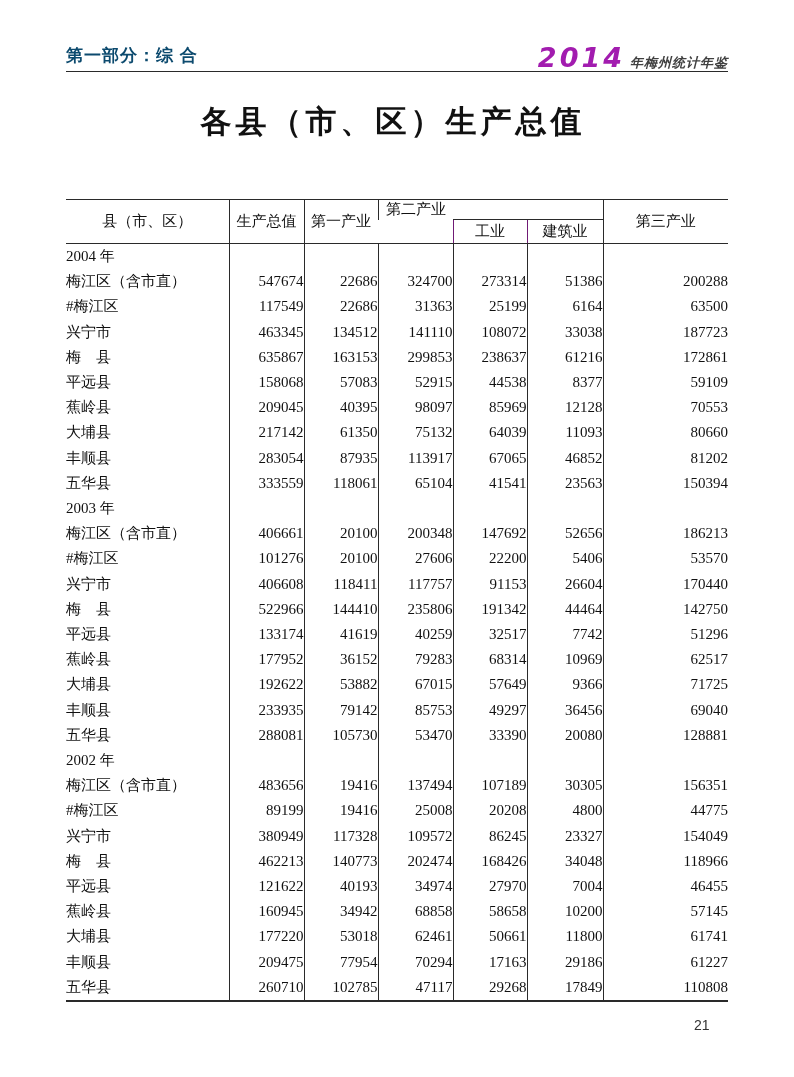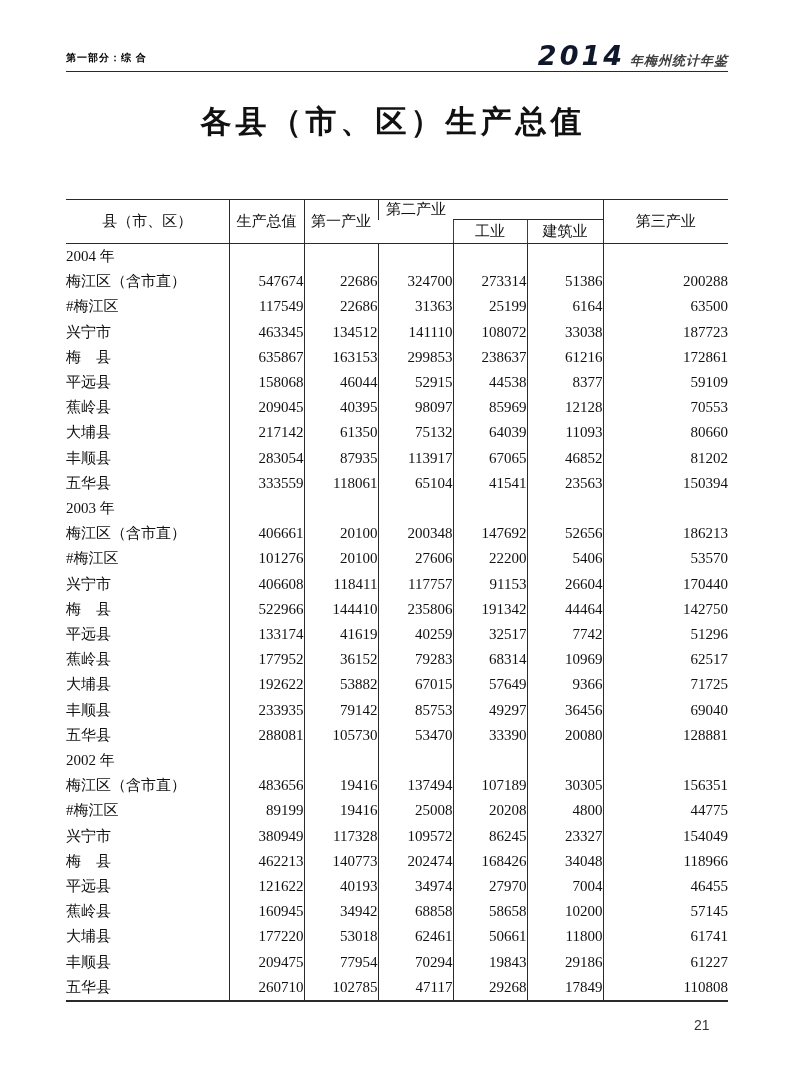--- a/index.html
+++ b/index.html
@@ -12,30 +12,30 @@
     color:#1a1a1a;
     overflow:hidden;
   }
   
   .pg-header{
     position:absolute;left:66px;right:66px;top:44px;
     display:flex;justify-content:space-between;align-items:flex-end;
   }
   .pg-header-left{
     font-family:"Liberation Sans","DejaVu Sans",sans-serif;
-    font-weight:bold;font-size:10px;letter-spacing:1px;color:#000000;
+    font-weight:bold;font-size:17px;letter-spacing:1px;color:#0c4a6e;
     padding-bottom:5px;
   }
   .pg-header-right{
     color:#9a9a9a;font-style:italic;font-weight:bold;white-space:nowrap;
     display:flex;align-items:baseline;
   }
   .logo-year{
     font-family:"DejaVu Sans","Liberation Sans",sans-serif;
-    font-size:27px;line-height:24px;letter-spacing:3px;color:#0f172a;
+    font-size:27px;line-height:24px;letter-spacing:3px;color:#a21caf;
   }
   .logo-text{
     font-family:"DejaVu Sans","Liberation Sans",sans-serif;
     font-size:13px;margin-left:5px;color:#404040;letter-spacing:1px;
   }
   .header-rule{
     position:absolute;left:66px;right:66px;top:71px;
     border-top:1.5px solid #2a2a2a;height:0;
   }
   
@@ -172,21 +172,21 @@
           <td class="c-num">635867</td>
           <td class="c-num">163153</td>
           <td class="c-num">299853</td>
           <td class="c-num">238637</td>
           <td class="c-num">61216</td>
           <td class="c-num">172861</td>
         </tr>
         <tr>
           <td class="c-county indent-1">平远县</td>
           <td class="c-num">158068</td>
-          <td class="c-num">46044</td>
+          <td class="c-num">57083</td>
           <td class="c-num">52915</td>
           <td class="c-num">44538</td>
           <td class="c-num">8377</td>
           <td class="c-num">59109</td>
         </tr>
         <tr>
           <td class="c-county indent-1">蕉岭县</td>
           <td class="c-num">209045</td>
           <td class="c-num">40395</td>
           <td class="c-num">98097</td>
@@ -381,21 +381,21 @@
           <td class="c-num">62461</td>
           <td class="c-num">50661</td>
           <td class="c-num">11800</td>
           <td class="c-num">61741</td>
         </tr>
         <tr>
           <td class="c-county indent-1">丰顺县</td>
           <td class="c-num">209475</td>
           <td class="c-num">77954</td>
           <td class="c-num">70294</td>
-          <td class="c-num">19843</td>
+          <td class="c-num">17163</td>
           <td class="c-num">29186</td>
           <td class="c-num">61227</td>
         </tr>
         <tr>
           <td class="c-county indent-1">五华县</td>
           <td class="c-num">260710</td>
           <td class="c-num">102785</td>
           <td class="c-num">47117</td>
           <td class="c-num">29268</td>
           <td class="c-num">17849</td>

